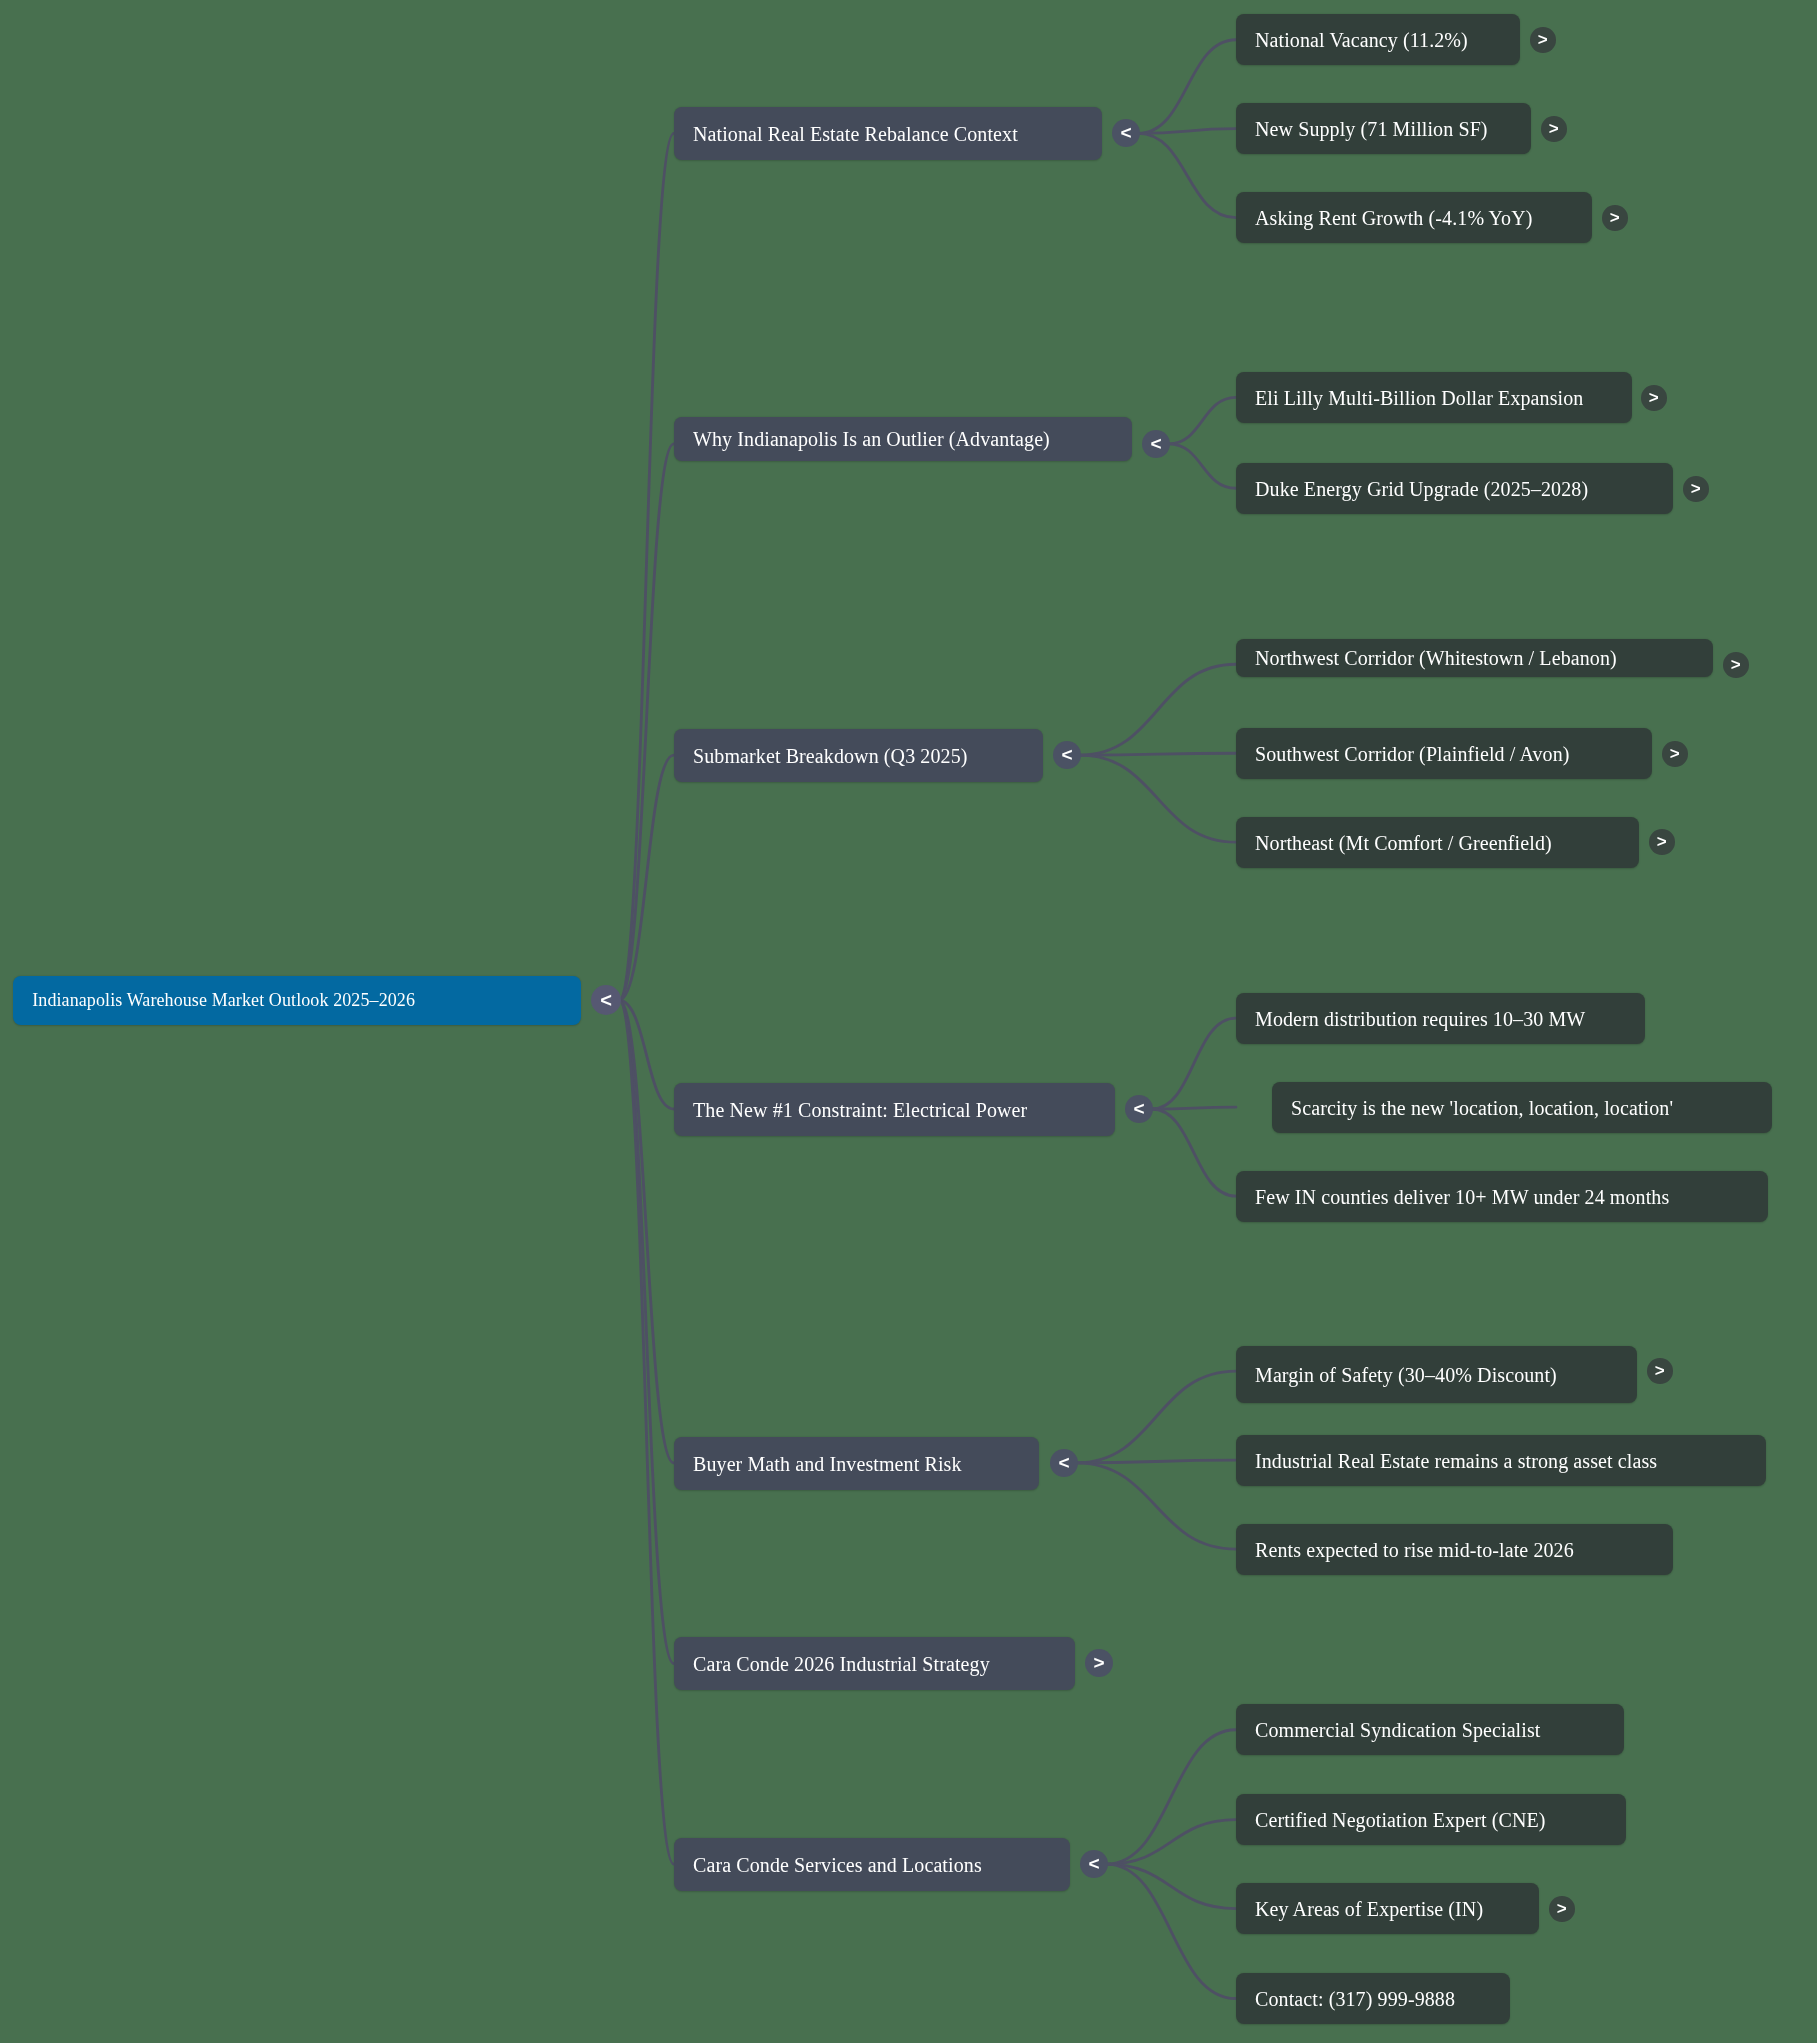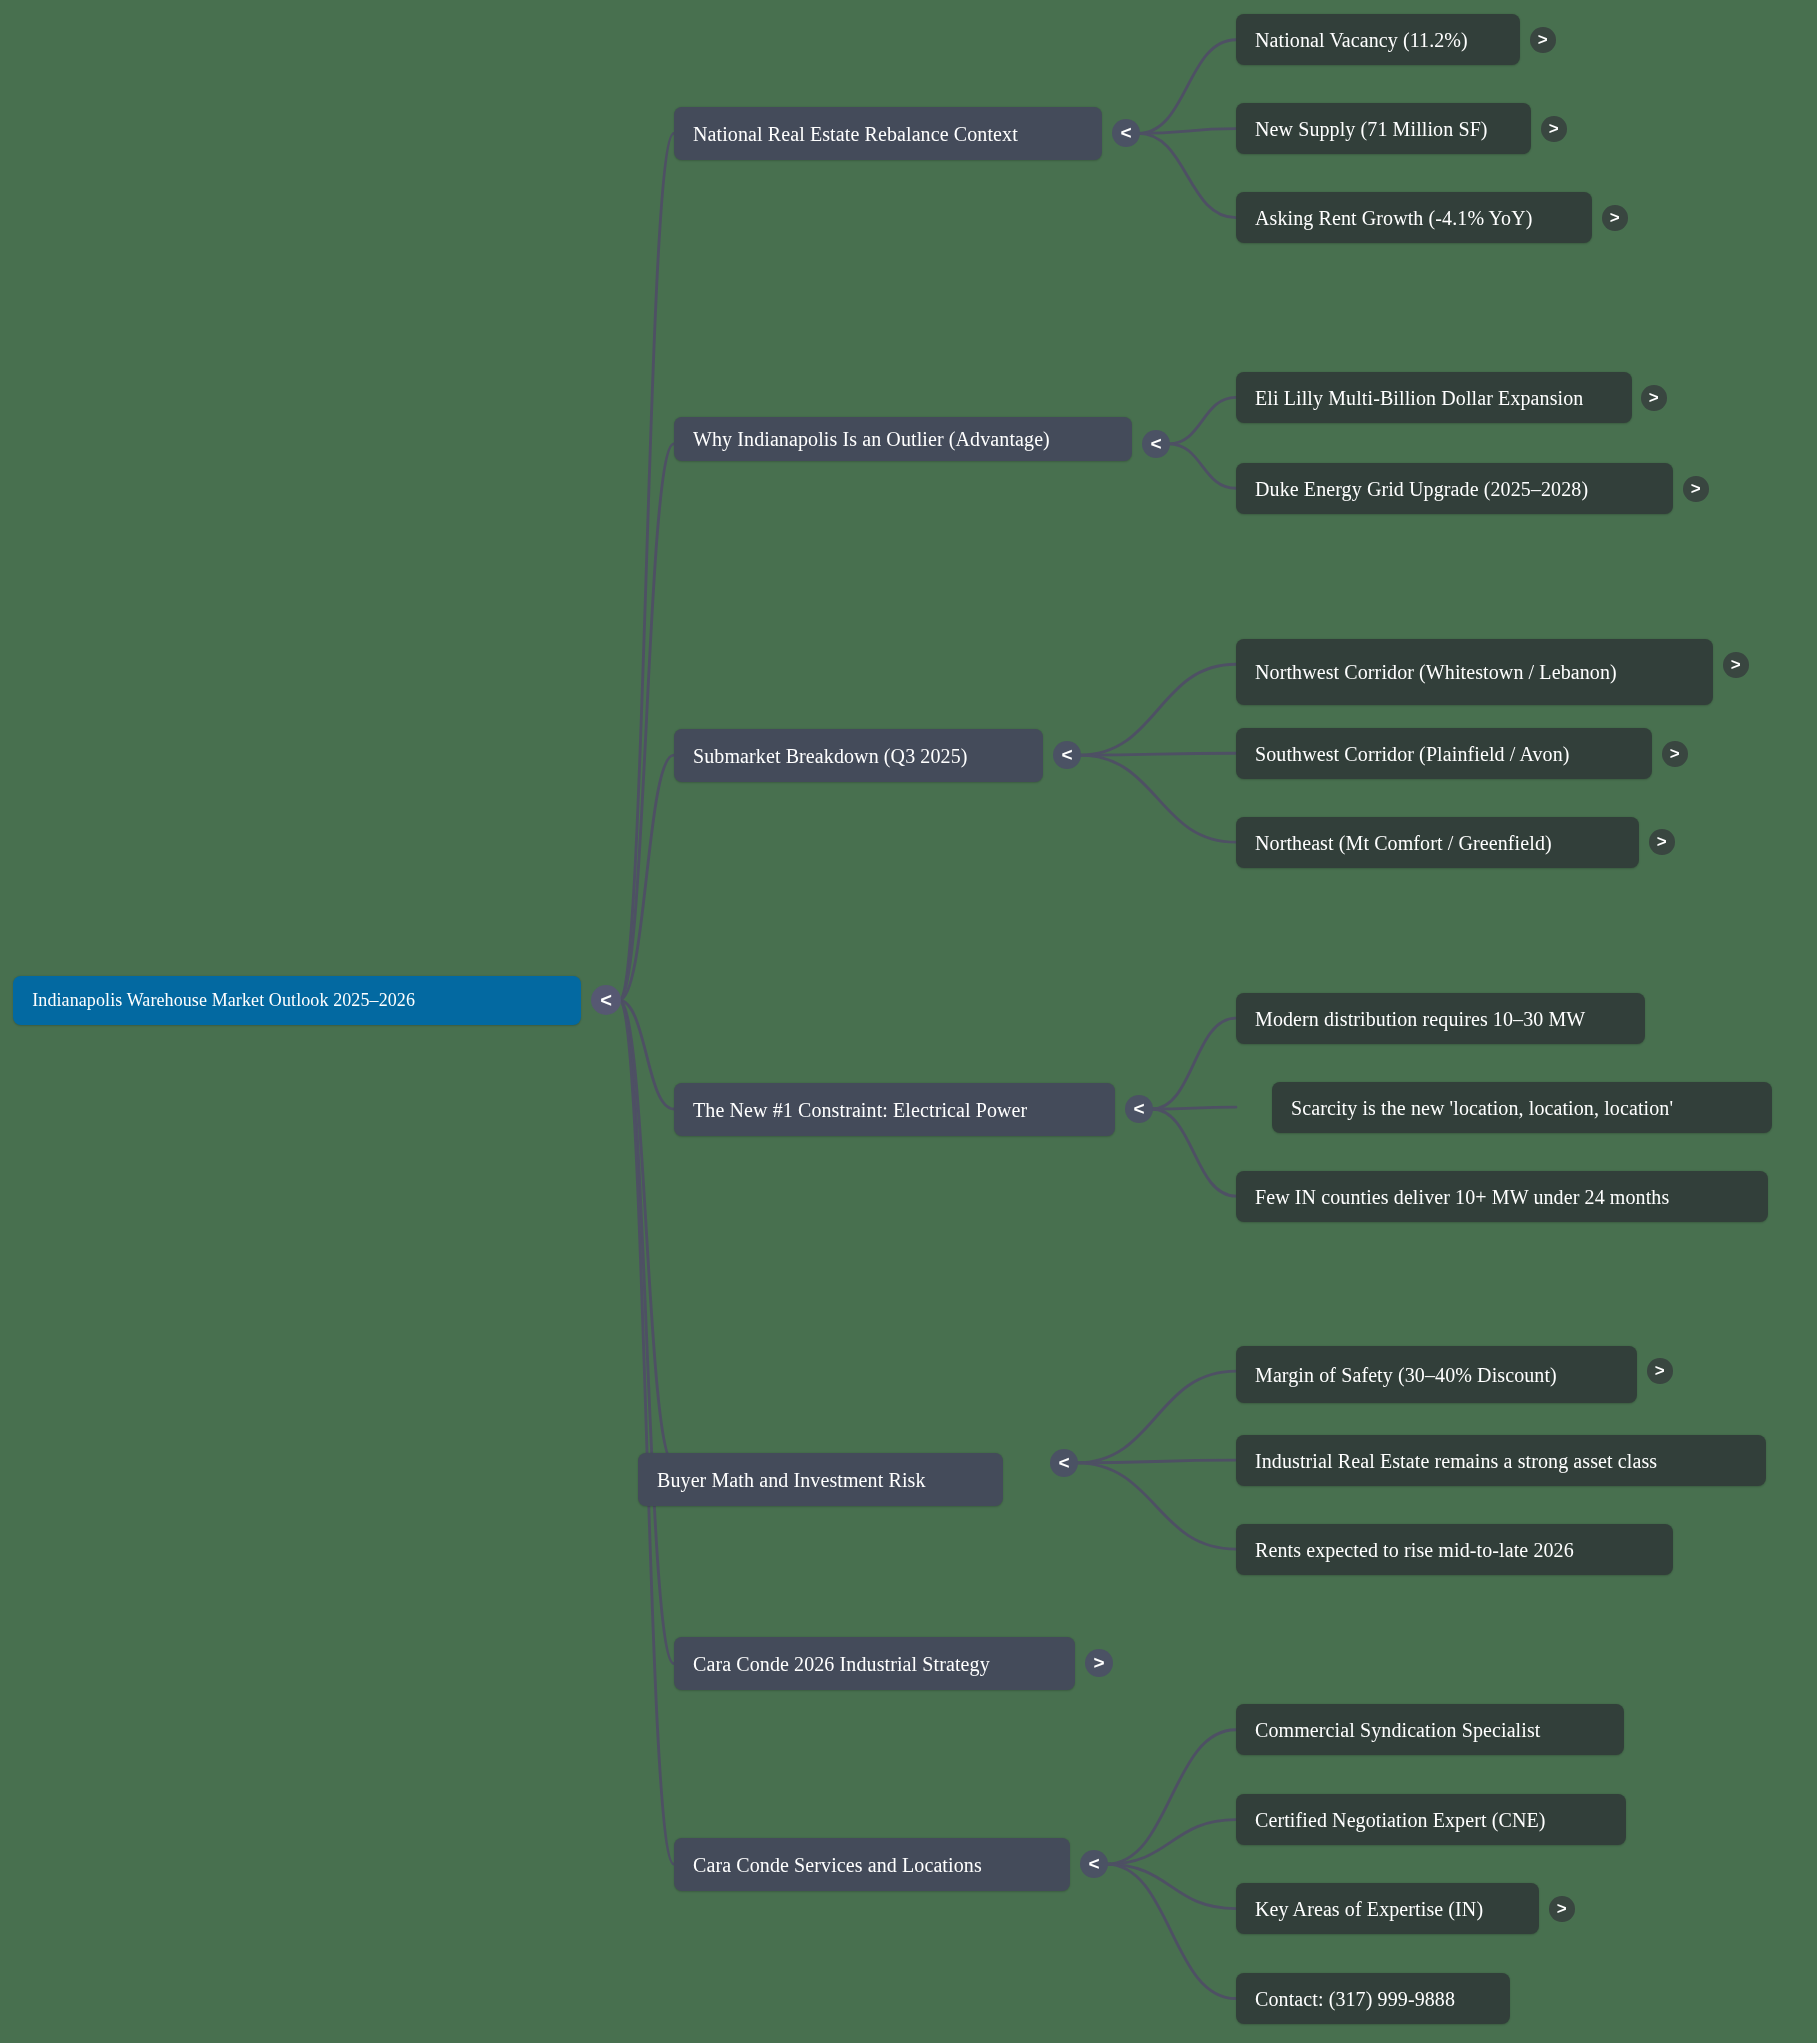--- a/index.html
+++ b/index.html
@@ -138,21 +138,21 @@
       </div>
       <div class="toggle leaf-toggle" style="left: 1641px; top: 385px;">&gt;</div>
       <div class="node leaf" style="left: 1236px; top: 463px; min-width: 437px; height: 51px;">
         <span>Duke Energy Grid Upgrade (2025–2028)</span>
       </div>
       <div class="toggle leaf-toggle" style="left: 1683px; top: 476px;">&gt;</div>
       <div class="node branch" style="left: 674px; top: 729px; min-width: 369px; height: 53px;">
         <span>Submarket Breakdown (Q3 2025)</span>
       </div>
       <div class="toggle branch-toggle" style="left: 1053px; top: 741px;">&lt;</div>
-      <div class="node leaf" style="left: 1236px; top: 639px; min-width: 477px; height: 66px;">
+      <div class="node leaf" style="left: 1236px; top: 639px; min-width: 477px; height: 38px;">
         <span>Northwest Corridor (Whitestown / Lebanon)</span>
       </div>
       <div class="toggle leaf-toggle" style="left: 1723px; top: 652px;">&gt;</div>
       <div class="node leaf" style="left: 1236px; top: 728px; min-width: 416px; height: 51px;">
         <span>Southwest Corridor (Plainfield / Avon)</span>
       </div>
       <div class="toggle leaf-toggle" style="left: 1662px; top: 741px;">&gt;</div>
       <div class="node leaf" style="left: 1236px; top: 817px; min-width: 403px; height: 51px;">
         <span>Northeast (Mt Comfort / Greenfield)</span>
       </div>
@@ -163,21 +163,21 @@
       <div class="toggle branch-toggle" style="left: 1125px; top: 1095px;">&lt;</div>
       <div class="node leaf" style="left: 1236px; top: 993px; min-width: 409px; height: 51px;">
         <span>Modern distribution requires 10–30 MW</span>
       </div>
       <div class="node leaf" style="left: 1236px; top: 1082px; min-width: 500px; height: 51px; margin-left: 36px;">
         <span>Scarcity is the new 'location, location, location'</span>
       </div>
       <div class="node leaf" style="left: 1236px; top: 1171px; min-width: 532px; height: 51px;">
         <span>Few IN counties deliver 10+ MW under 24 months</span>
       </div>
-      <div class="node branch" style="left: 638px; top: 1437px; min-width: 365px; height: 53px; margin-top: 16px;">
+      <div class="node branch" style="left: 674px; top: 1437px; min-width: 365px; height: 53px;">
         <span>Buyer Math and Investment Risk</span>
       </div>
       <div class="toggle branch-toggle" style="left: 1050px; top: 1449px;">&lt;</div>
       <div class="node leaf" style="left: 1236px; top: 1346px; min-width: 401px; height: 57px;">
         <span>Margin of Safety (30–40% Discount)</span>
       </div>
       <div class="toggle leaf-toggle" style="left: 1647px; top: 1358px;">&gt;</div>
       <div class="node leaf" style="left: 1236px; top: 1435px; min-width: 530px; height: 51px;">
         <span>Industrial Real Estate remains a strong asset class</span>
       </div>

